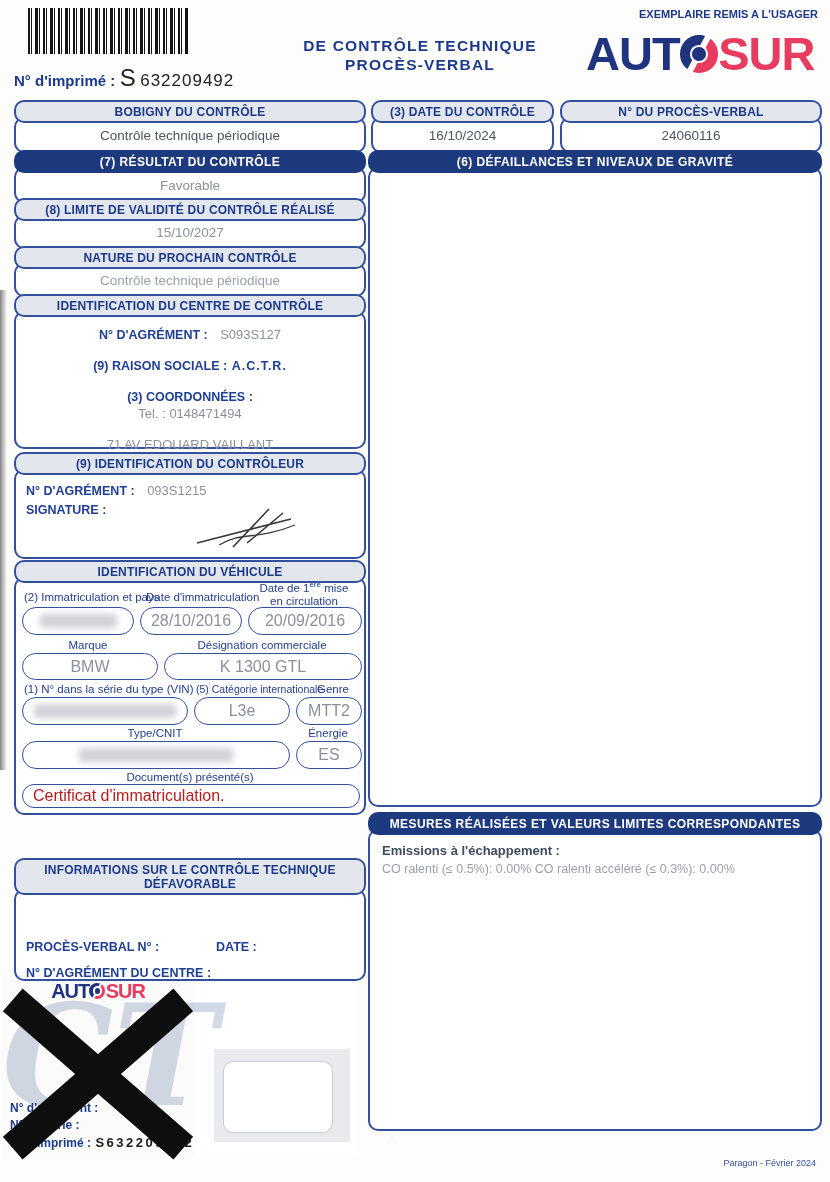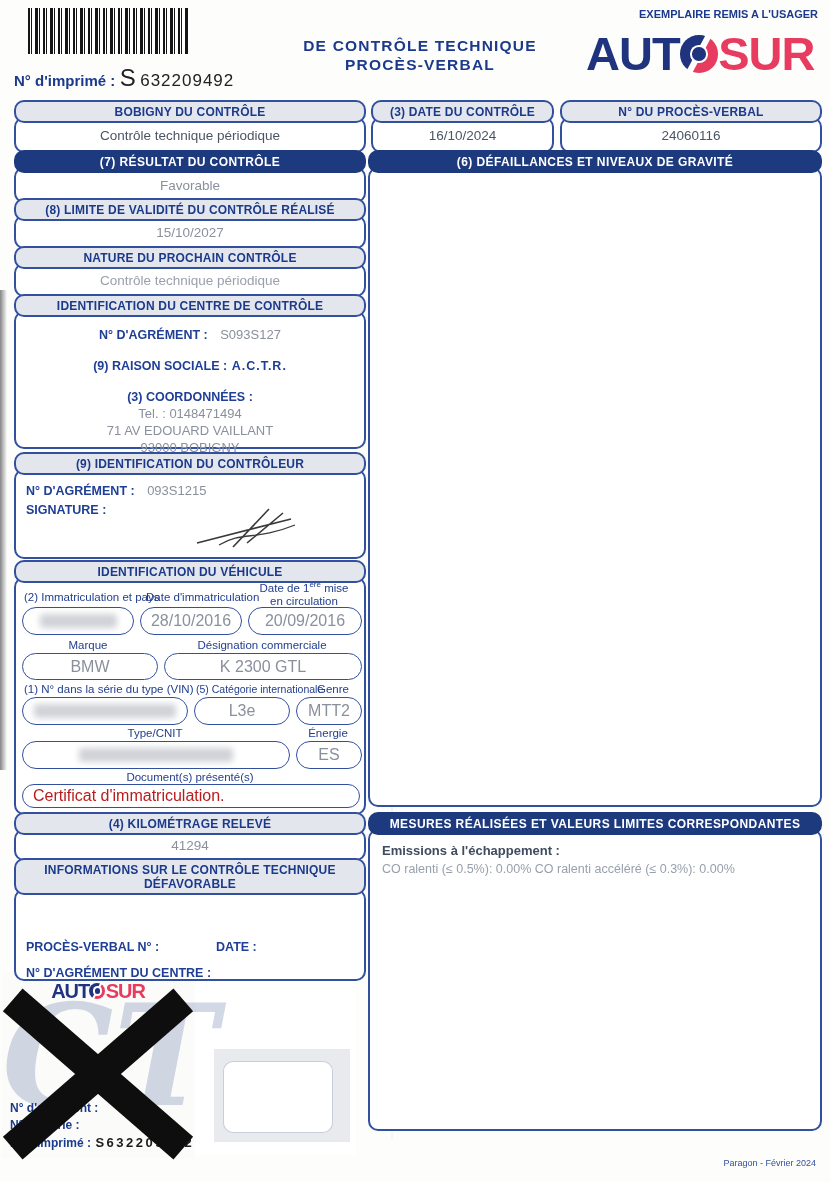--- a/index.html
+++ b/index.html
@@ -167,21 +167,21 @@
         <span class="txt-gray" style="margin-left:8px;">S093S127</span>
       </div>
       <div style="margin-top:13px;">
         <span class="lbl-blue">(9) RAISON SOCIALE :</span>
         <span class="lbl-blue" style="letter-spacing:1px;">A.C.T.R.</span>
       </div>
       <div style="margin-top:13px;">
         <span class="lbl-blue">(3) COORDONNÉES :</span>
       </div>
       <div class="txt-gray" style="margin-top:1px;">Tel. : 0148471494</div>
-      <div class="txt-gray" style="margin-top:2px;">71 AV EDOUARD VAILLANT</div>
+      <div class="txt-gray" style="margin-top:16px;">71 AV EDOUARD VAILLANT</div>
       <div class="txt-gray" style="margin-top:2px;">93000 BOBIGNY</div>
     </div>
   </div>
 
   <div class="sec" style="left:14px;top:452px;width:352px;">
     <div class="hdr">(9) IDENTIFICATION DU CONTRÔLEUR</div>
     <div class="vbox" style="height:90px;padding:10px 10px 0 10px;box-sizing:border-box;">
       <div>
         <span class="lbl-blue">N° D'AGRÉMENT :</span>
         <span class="txt-gray" style="margin-left:8px;">093S1215</span>
@@ -206,21 +206,21 @@
 
       <div class="pill" style="left:6px;top:28px;width:110px;height:26px;">
         <div class="redact" style="width:70%;height:14px;"></div>
       </div>
       <div class="pill" style="left:124px;top:28px;width:100px;height:26px;">28/10/2016</div>
       <div class="pill" style="left:232px;top:28px;width:112px;height:26px;">20/09/2016</div>
 
       <span class="vlabel" style="left:4px;top:60px;width:136px;text-align:center;">Marque</span>
       <span class="vlabel" style="left:148px;top:60px;width:196px;text-align:center;">Désignation commerciale</span>
       <div class="pill" style="left:6px;top:74px;width:134px;height:25px;">BMW</div>
-      <div class="pill" style="left:148px;top:74px;width:196px;height:25px;">K 2300 GTL</div>
+      <div class="pill" style="left:148px;top:74px;width:196px;height:25px;">K 1300 GTL</div>
 
       <span class="vlabel" style="left:8px;top:104px;">(1) N° dans la série du type (VIN)</span>
       <span class="vlabel" style="left:180px;top:104px;font-size:10.5px;">(5) Catégorie internationale</span>
       <span class="vlabel" style="left:290px;top:104px;width:54px;text-align:center;">Genre</span>
       <div class="pill" style="left:6px;top:118px;width:164px;height:26px;">
         <div class="redact" style="width:86%;height:14px;"></div>
       </div>
       <div class="pill" style="left:178px;top:118px;width:94px;height:26px;">L3e</div>
       <div class="pill" style="left:280px;top:118px;width:64px;height:26px;">MTT2</div>
 
@@ -229,26 +229,20 @@
       <div class="pill" style="left:6px;top:162px;width:266px;height:26px;">
         <div class="redact" style="width:58%;height:14px;"></div>
       </div>
       <div class="pill" style="left:280px;top:162px;width:64px;height:26px;">ES</div>
 
       <span class="vlabel" style="left:0;top:192px;width:100%;text-align:center;">Document(s) présenté(s)</span>
       <div class="pill" style="left:6px;top:205px;width:338px;height:24px;justify-content:flex-start;padding-left:10px;box-sizing:border-box;color:#b91c1c;">Certificat d'immatriculation.</div>
     </div>
   </div>
 
-  <div class="sec" style="left:14px;top:812px;width:352px;">
-    <div class="hdr">(4) KILOMÉTRAGE RELEVÉ</div>
-    <div class="vbox" style="height:28px;">
-      <div class="center-val val-gray">41294</div>
-    </div>
-  </div>
 
   <div class="sec" style="left:14px;top:858px;width:352px;">
     <div class="hdr">INFORMATIONS SUR LE CONTRÔLE TECHNIQUE DÉFAVORABLE</div>
     <div class="vbox" style="height:92px;padding:0 10px;box-sizing:border-box;">
       <div style="position:absolute;left:10px;top:46px;">
         <span class="lbl-blue">PROCÈS-VERBAL N° :</span>
       </div>
       <div style="position:absolute;left:200px;top:46px;">
         <span class="lbl-blue">DATE :</span>
       </div>

